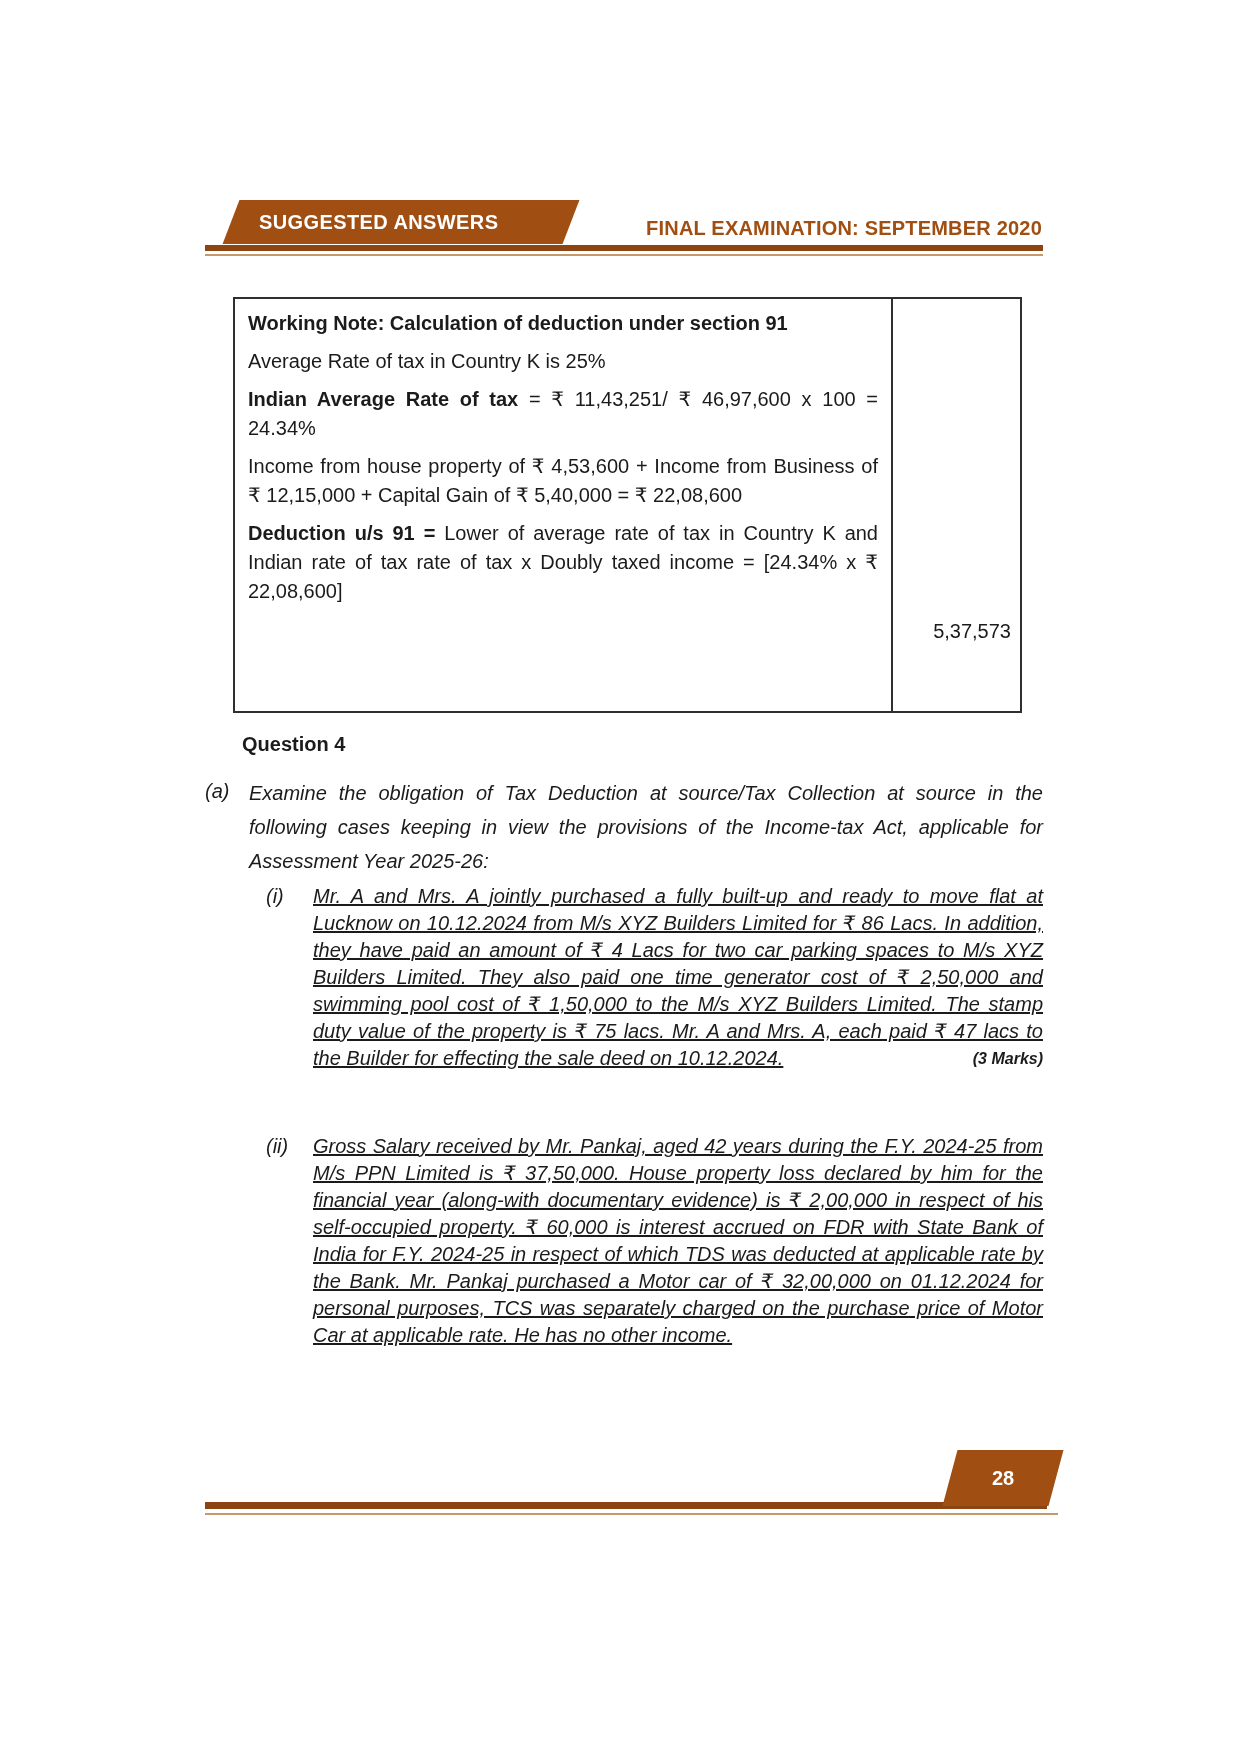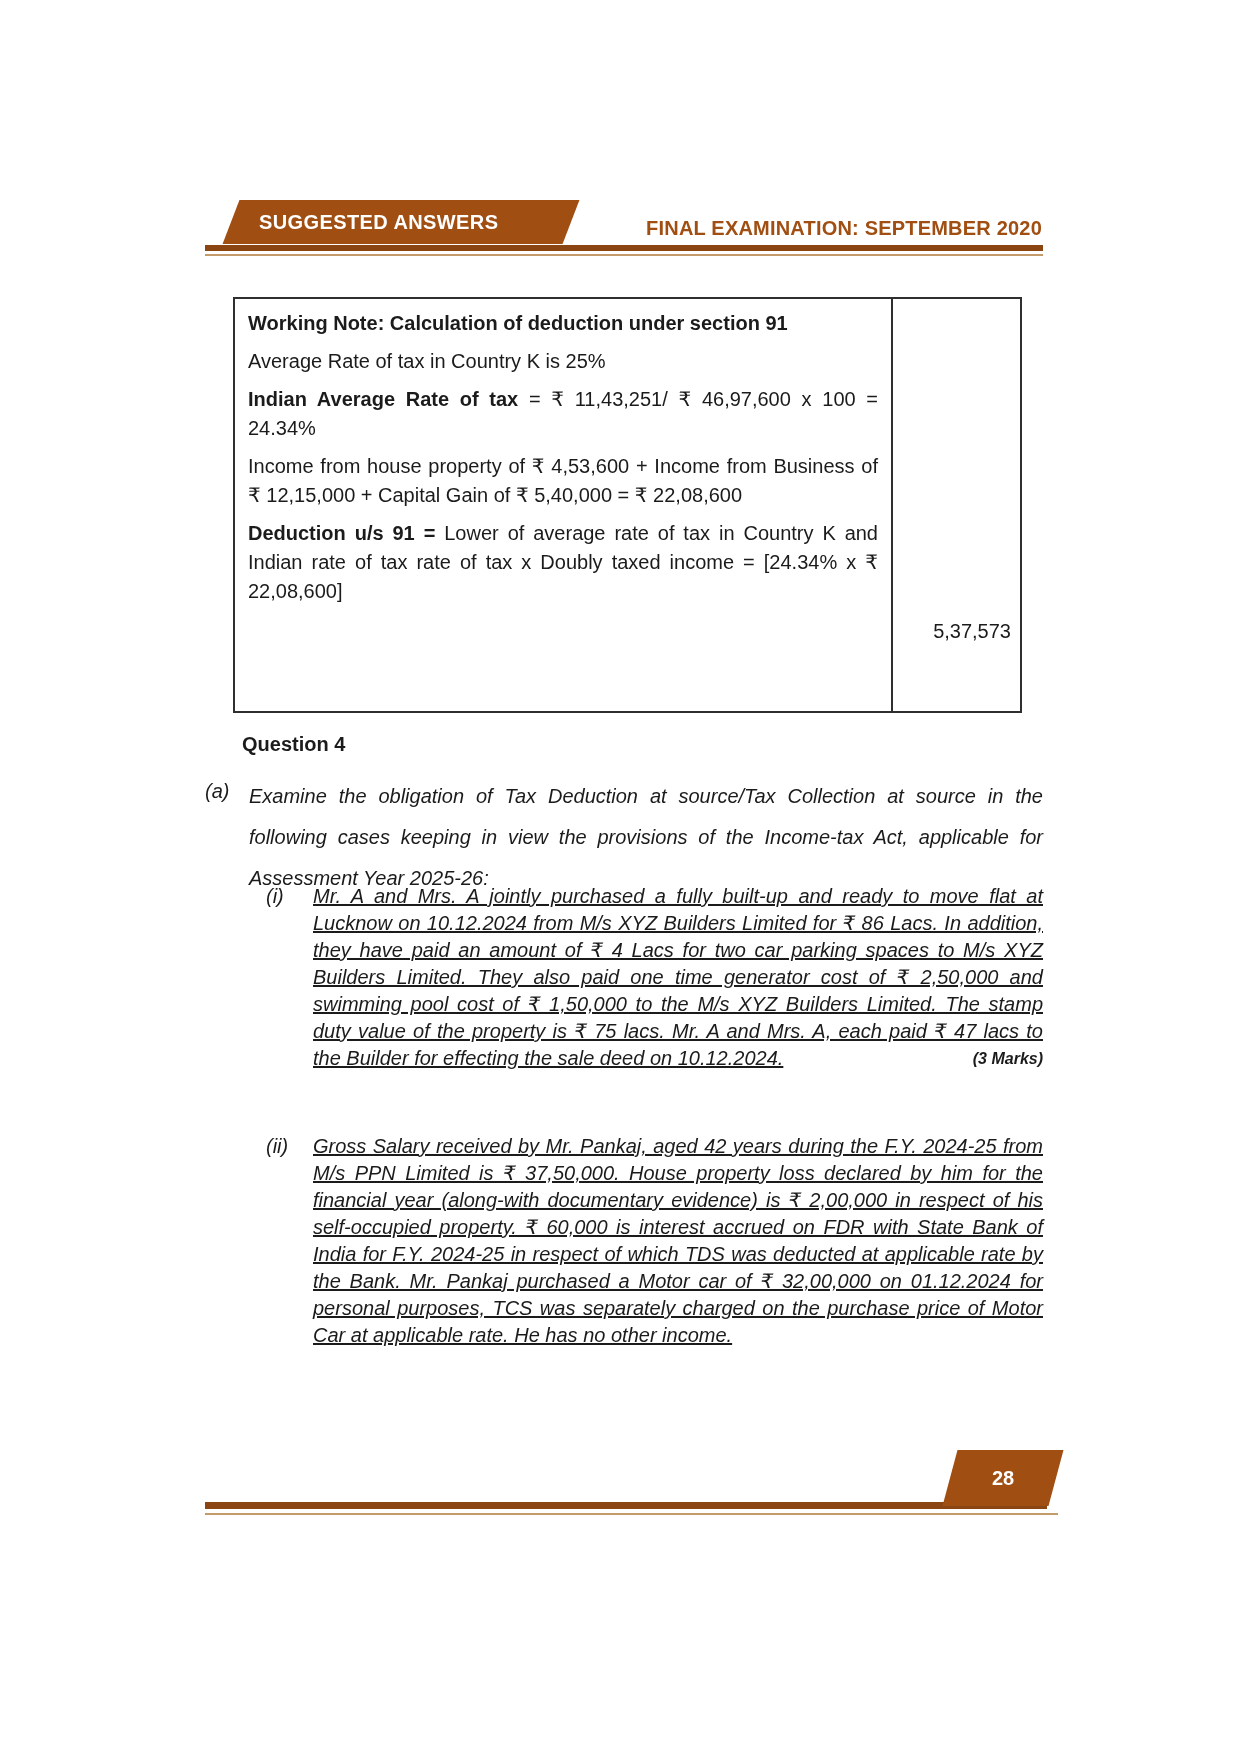--- a/index.html
+++ b/index.html
@@ -49,21 +49,21 @@
     font-size:20px; line-height:29px; white-space:nowrap;
   }
 
   
   .q-heading {
     position:absolute; left:205px; top:731px;
     font-size:20px; font-weight:bold; line-height:26px;margin-left:37px;
   }
   .qa-row { position:absolute; left:205px; top:776px; width:838px; }
   .qa-label { position:absolute; left:0; top:0; font-style:italic; font-size:20px; line-height:30.5px; }
-  .qa-text  { margin-left:44px; font-style:italic; font-size:20px; line-height:41px; text-align:justify; }
+  .qa-text  { margin-left:44px; font-style:italic; font-size:20px; line-height:34px; text-align:justify; }
 
   .item-row { position:absolute; left:266px; width:777px; }
   .item-row-1 { top:883px; }
   .item-row-2 { top:1133px; }
   .item-label { position:absolute; left:0; top:0; font-style:italic; font-size:20px; line-height:27px; }
   .item-text {
     margin-left:47px; font-style:italic; font-size:20px; line-height:27px;
     text-align:justify; position:relative;text-decoration:underline;
   }
   .marks {

